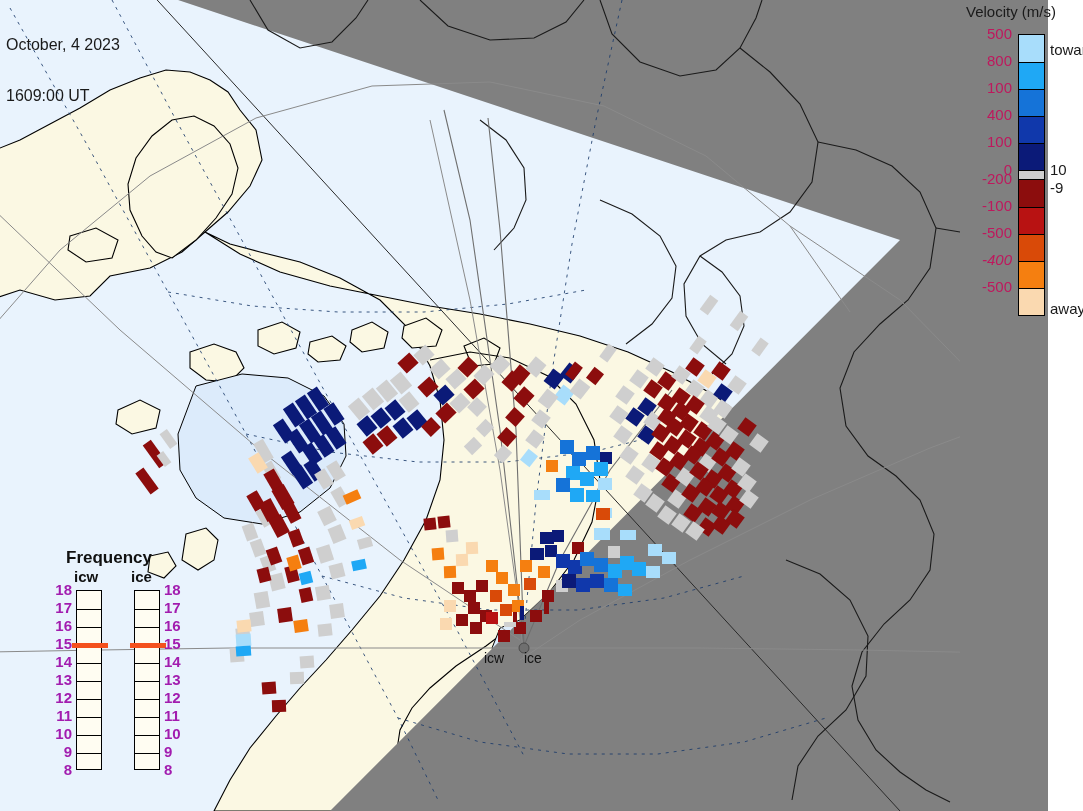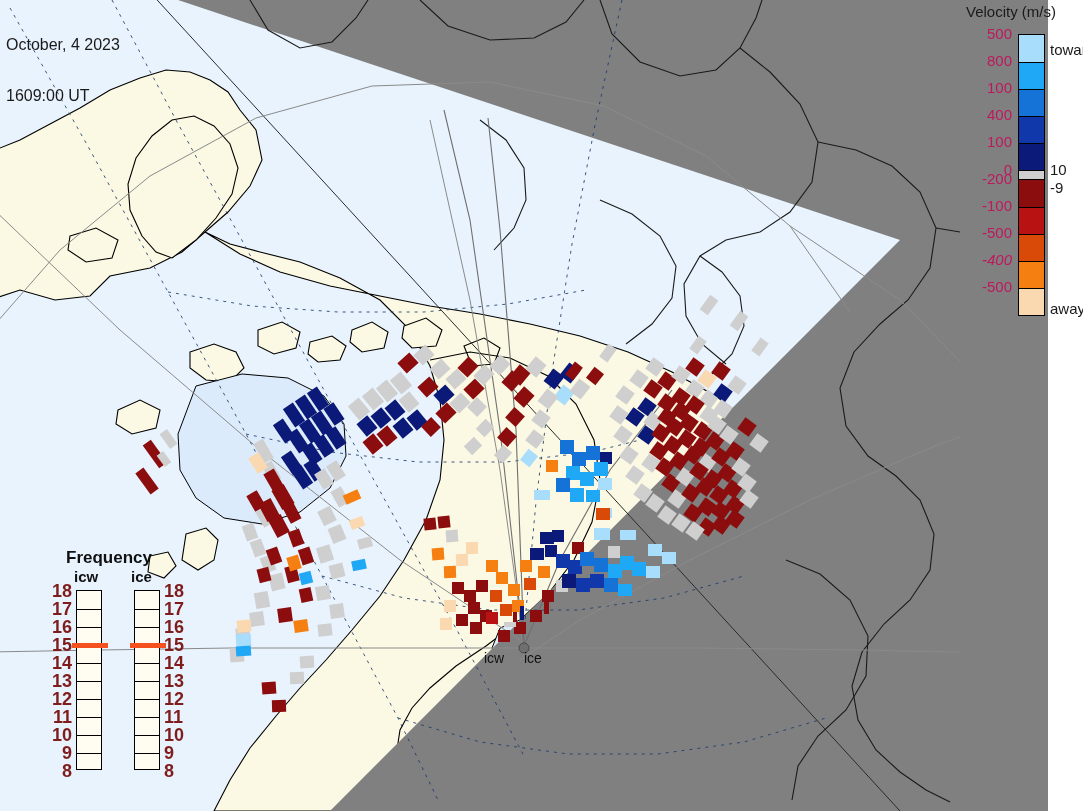--- a/index.html
+++ b/index.html
@@ -25,21 +25,21 @@
   .cbticklbl{position:absolute;font-size:15px;color:#be185d;white-space:nowrap;z-index:36;text-align:right;}
   .cbside{position:absolute;font-size:15px;color:#1a1a1a;white-space:nowrap;z-index:36;}
 
   
   #freqbox{position:absolute;left:56px;top:548px;width:140px;height:245px;z-index:25;font-weight:bold;}
   #freqtitle{position:absolute;left:10px;top:0px;font-size:17px;color:#111;white-space:nowrap;}
   .freqsub{position:absolute;top:20px;font-size:15px;color:#111;}
   .fbar{position:absolute;width:26px;height:180px;border:1px solid #000;background:#fffdf2;box-sizing:border-box;}
   .fseg{position:absolute;left:0;width:100%;height:1px;background:#000;}
   .fmark{position:absolute;height:5px;background:#f4511e;}
-  .flbl{position:absolute;font-size:18px;color:#7f1d1d;white-space:nowrap;}
+  .flbl{position:absolute;font-size:15px;color:#a21caf;white-space:nowrap;}
 
   
   .sitelbl{position:absolute;font-size:14px;color:#111;z-index:25;white-space:nowrap;}
 </style>
 </head>
 <body>
 
 <div id="stage">
 
   <div id="map">

